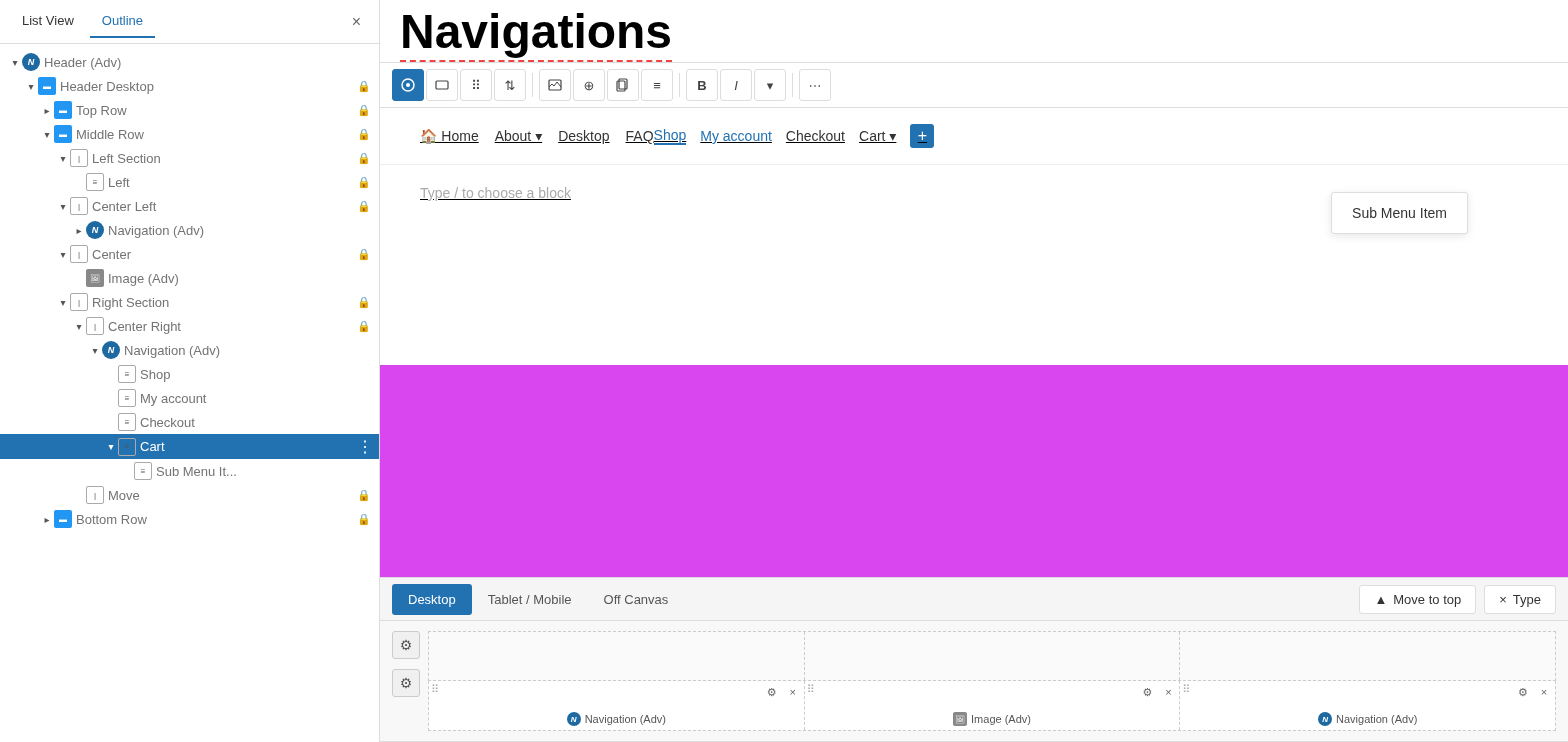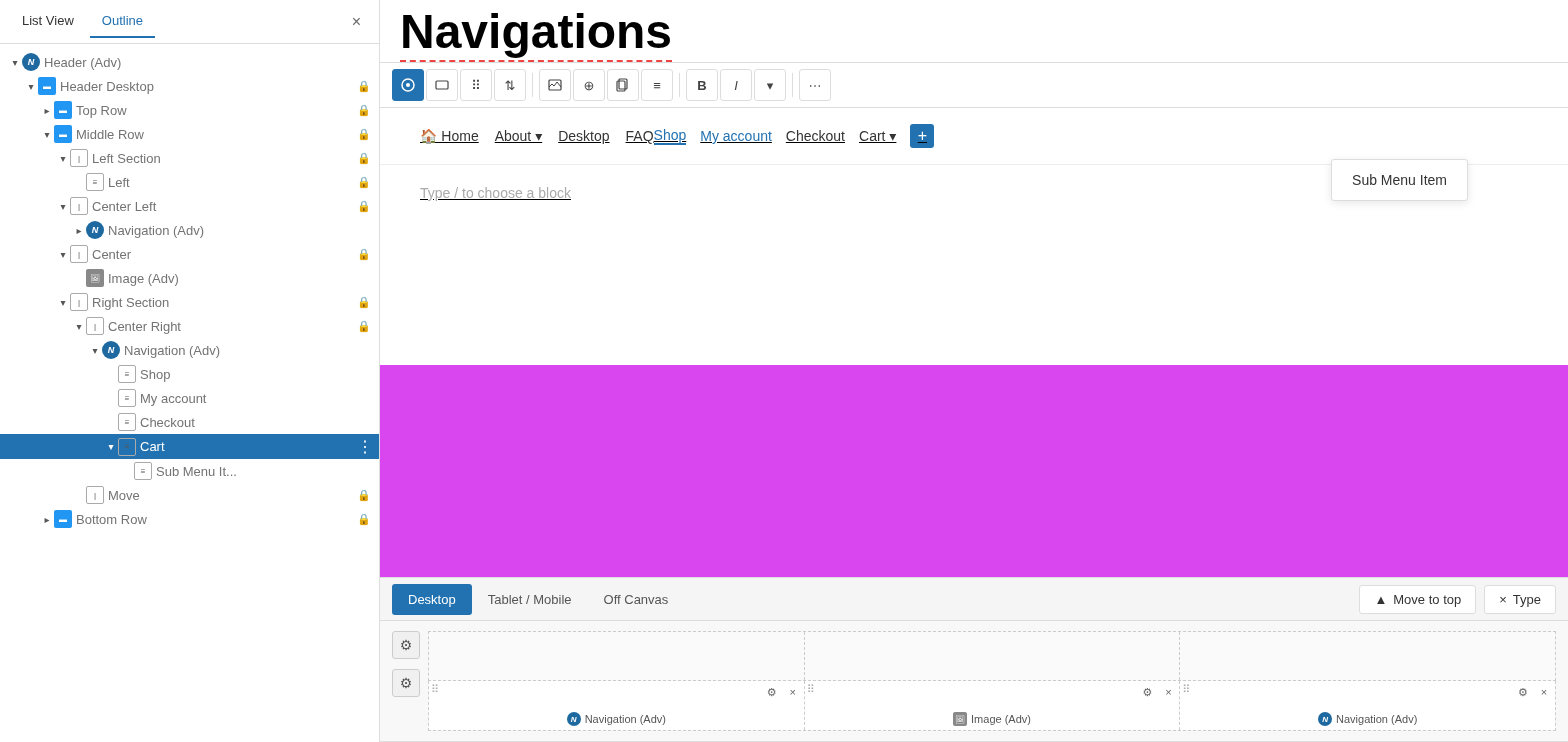--- a/index.html
+++ b/index.html
@@ -264,21 +264,21 @@
       align-items: center;
       justify-content: center;
       font-size: 16px;
       cursor: pointer;
     }
 
     
     .sub-menu-popup {
       position: absolute;
       right: 100px;
-      top: 51px;
+      top: 84px;
       background: #fff;
       border: 1px solid #ddd;
       border-radius: 3px;
       padding: 12px 20px;
       font-size: 14px;
       color: #333;
       box-shadow: 0 2px 8px rgba(0,0,0,0.1);
       z-index: 10;
     }
 

